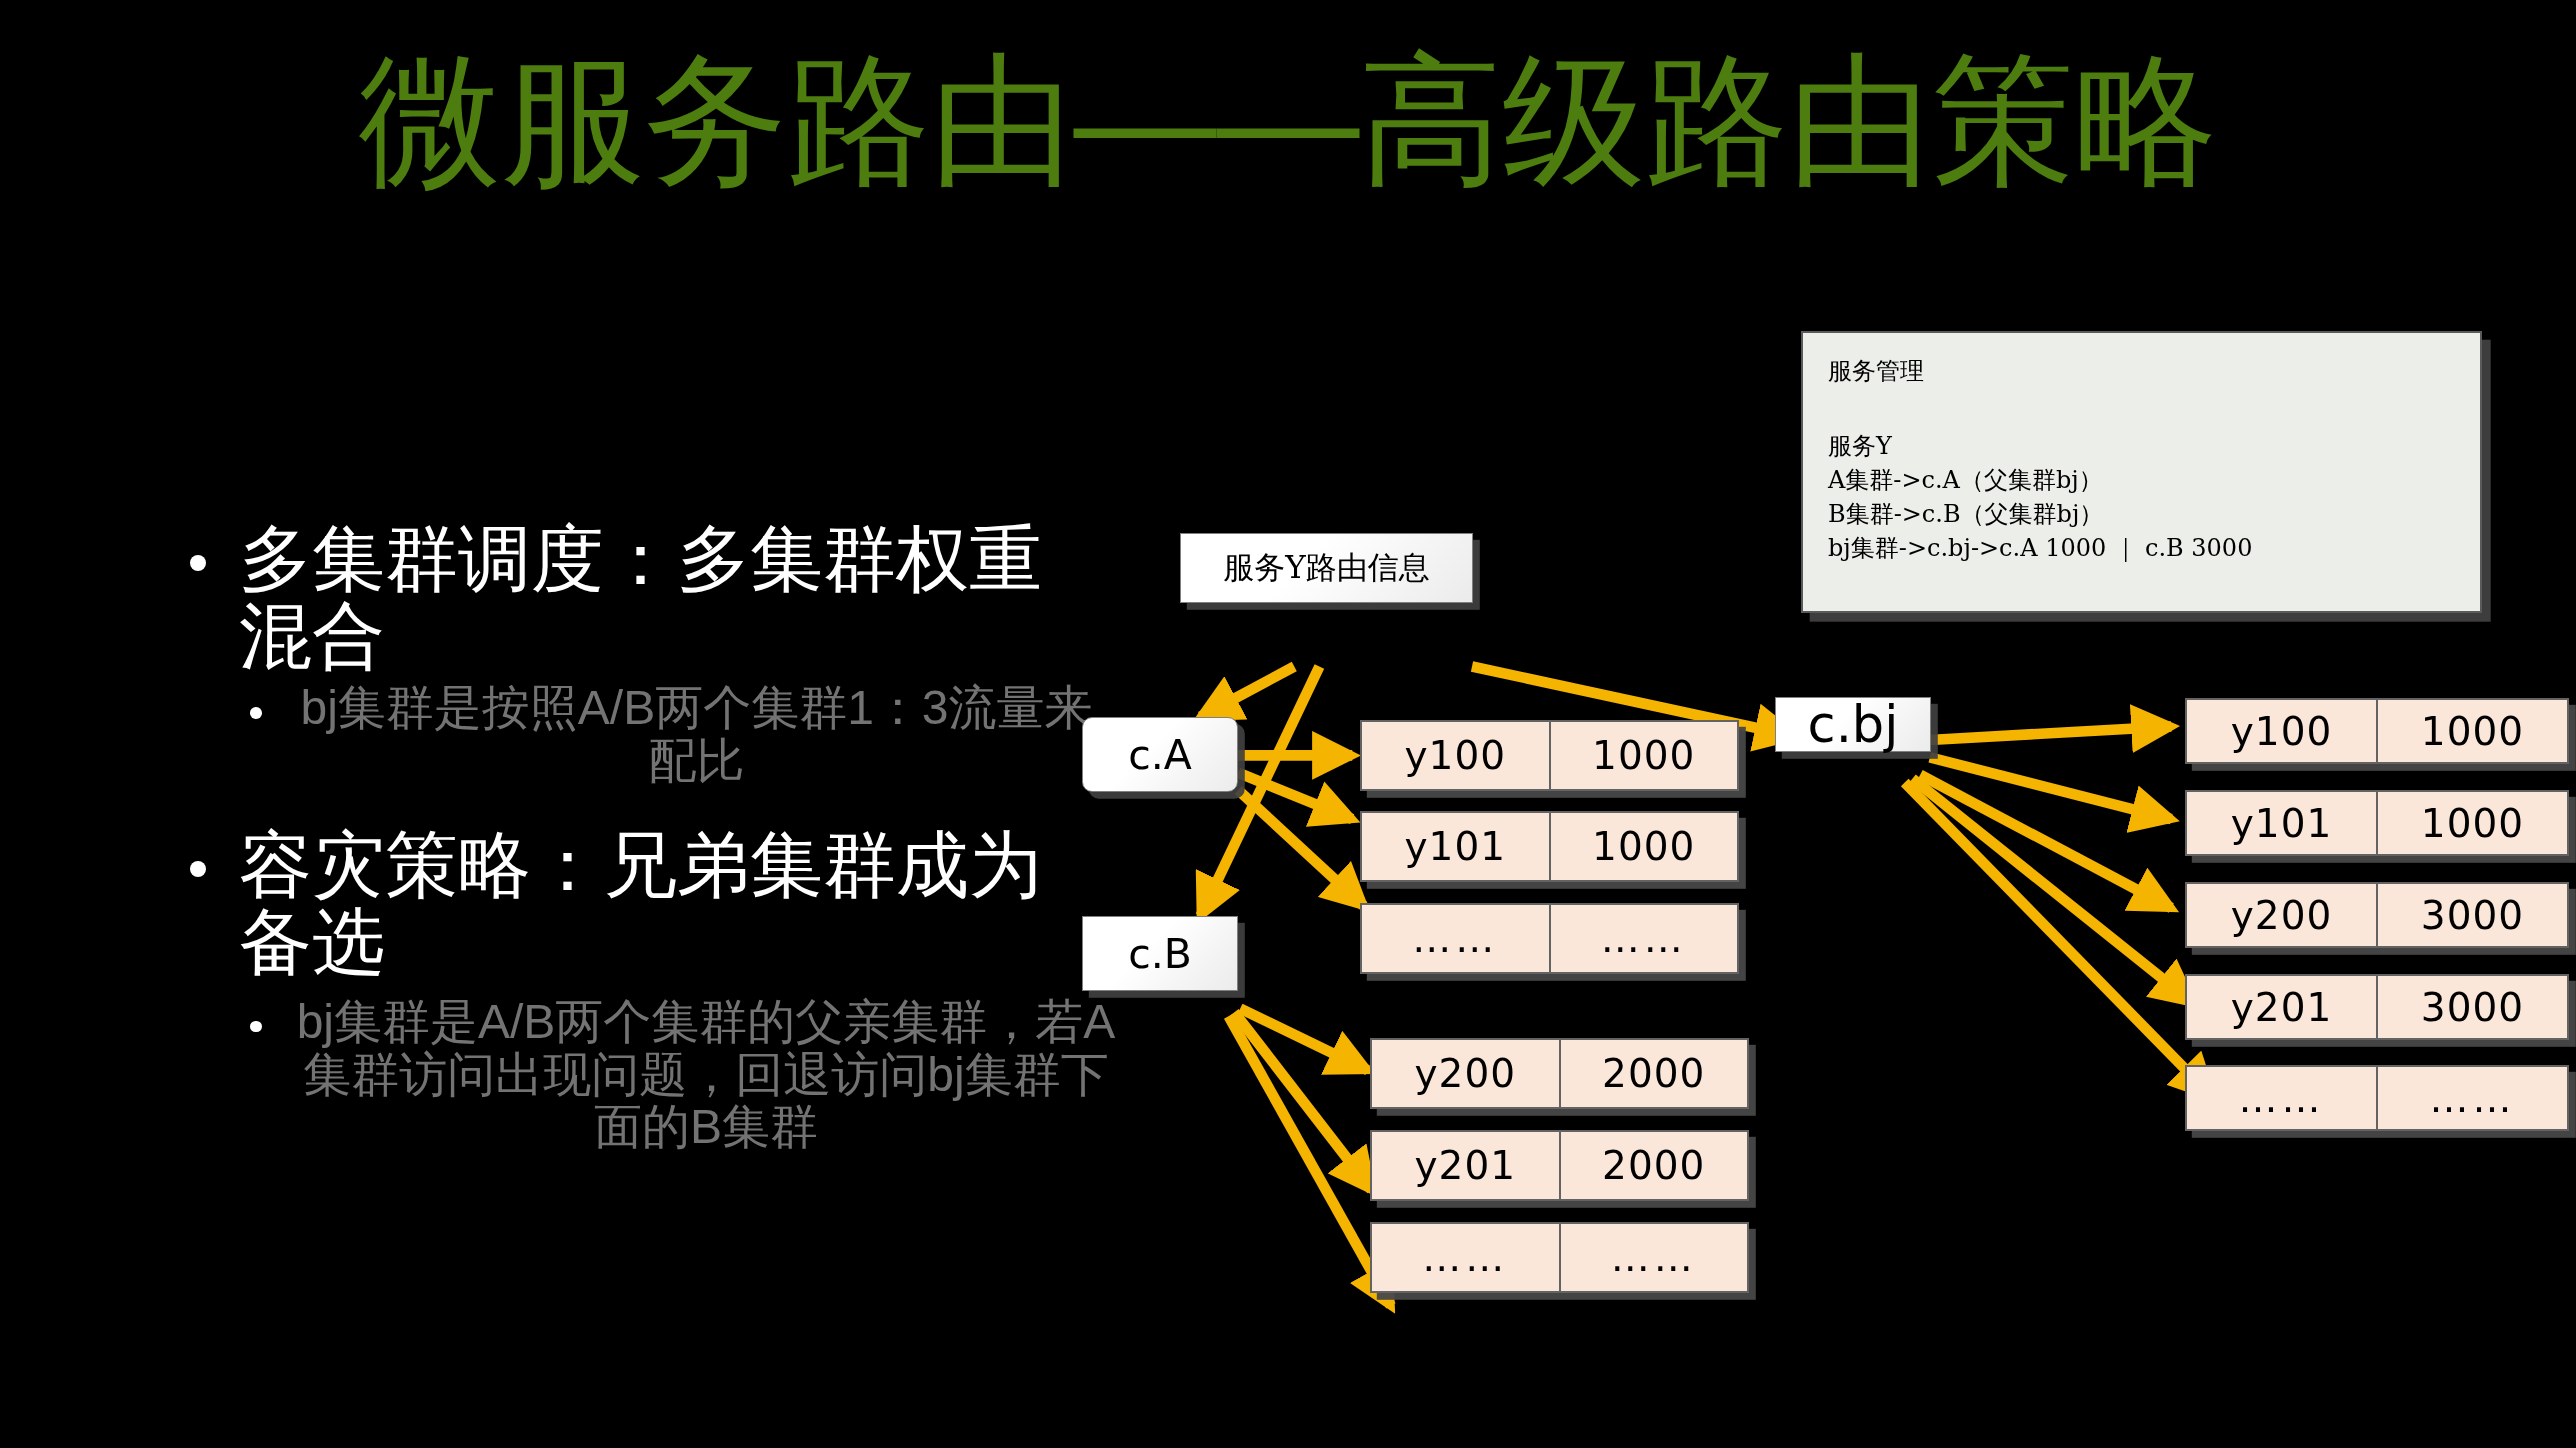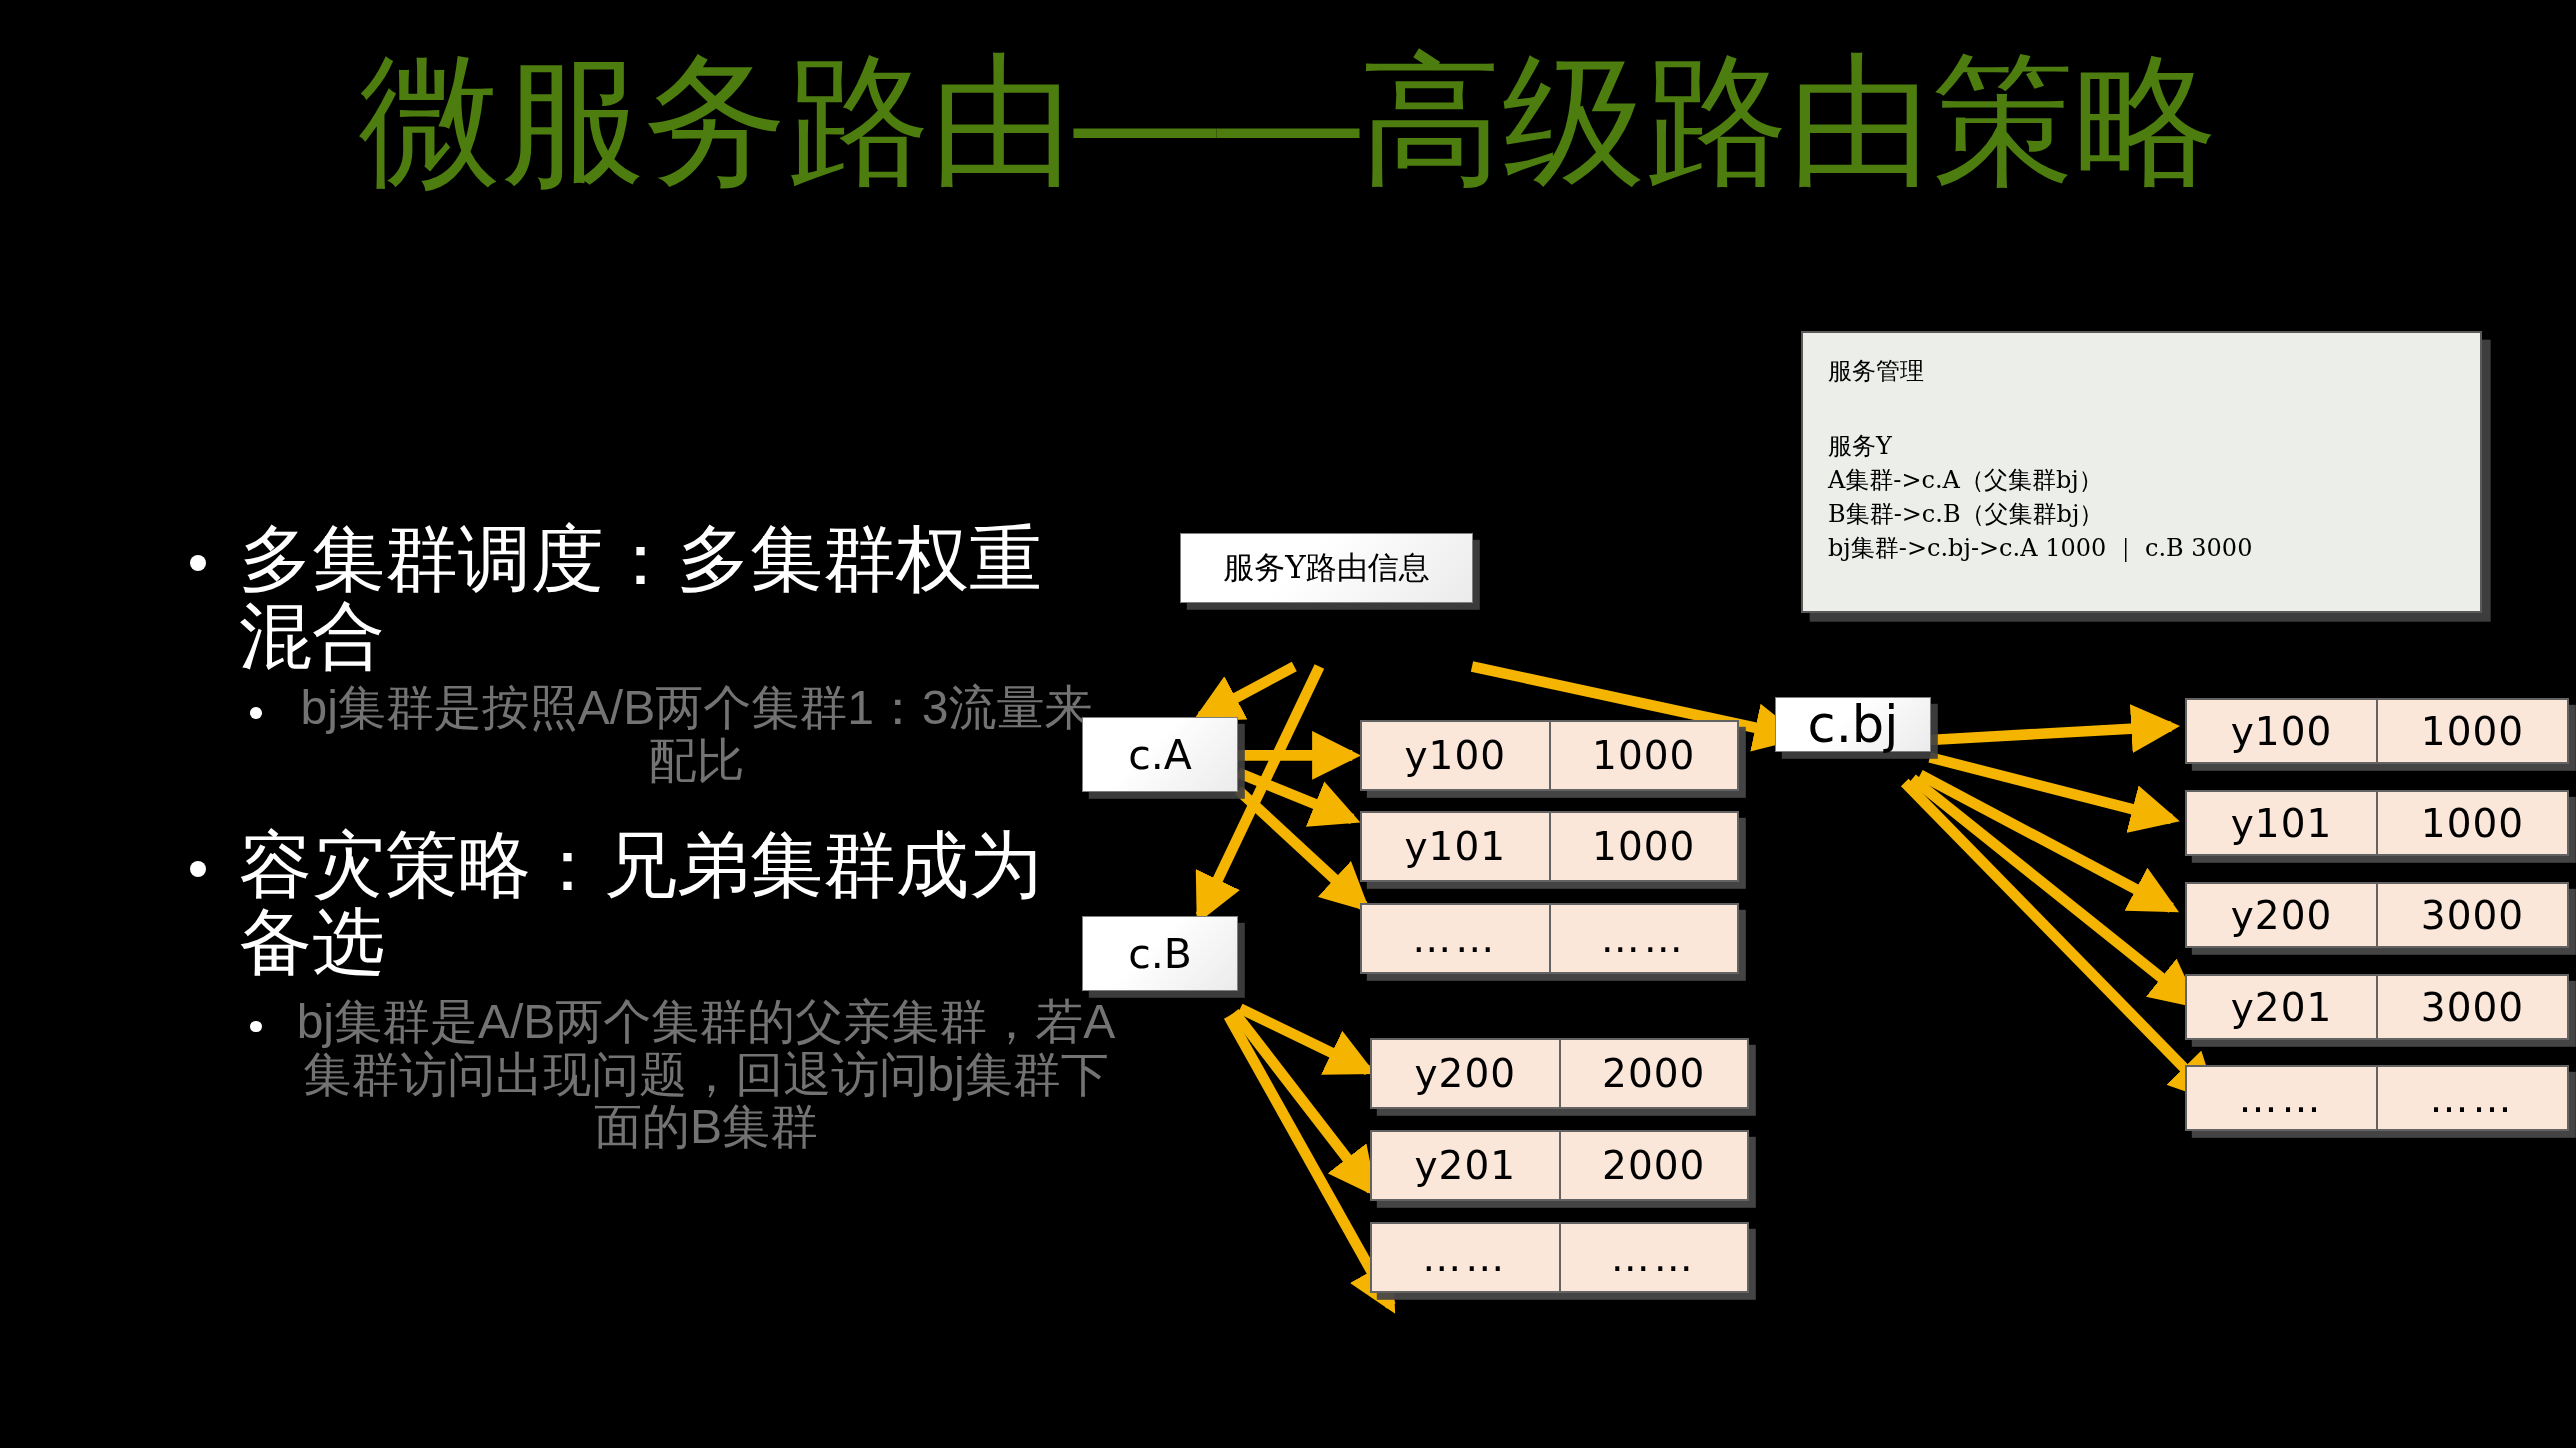--- a/index.html
+++ b/index.html
@@ -213,21 +213,21 @@
     <div>服务管理</div>
     <div class="spacer"></div>
     <div>服务Y</div>
     <div>A集群-&gt;c.A（父集群bj）</div>
     <div>B集群-&gt;c.B（父集群bj）</div>
     <div>bj集群-&gt;c.bj-&gt;c.A 1000 ｜ c.B 3000</div>
   </div>
 
   <div class="node" style="left:1180px; top:533px; width:293px; height:70px; font-size:31px;">服务Y路由信息</div>
 
-  <div class="node mono" style="left:1082px; top:717px; width:156px; height:75px; font-size:41px;">c.A</div>
+  <div class="node mono" style="left:1082px; top:717px; width:156px; height:75px; font-size:41px;border-radius:10px;">c.A</div>
 
   <div class="node mono" style="left:1082px; top:916px; width:156px; height:75px; font-size:41px;">c.B</div>
 
   <div class="node mono" style="left:1775px; top:697px; width:156px; height:55px; font-size:51px;">c.bj</div>
 
   <div class="trow" style="left:1360px; top:720px; width:379px; height:71px;">
     <div class="cell c1">y100</div>
     <div class="cell c2">1000</div>
   </div>
   <div class="trow" style="left:1360px; top:811px; width:379px; height:71px;">

